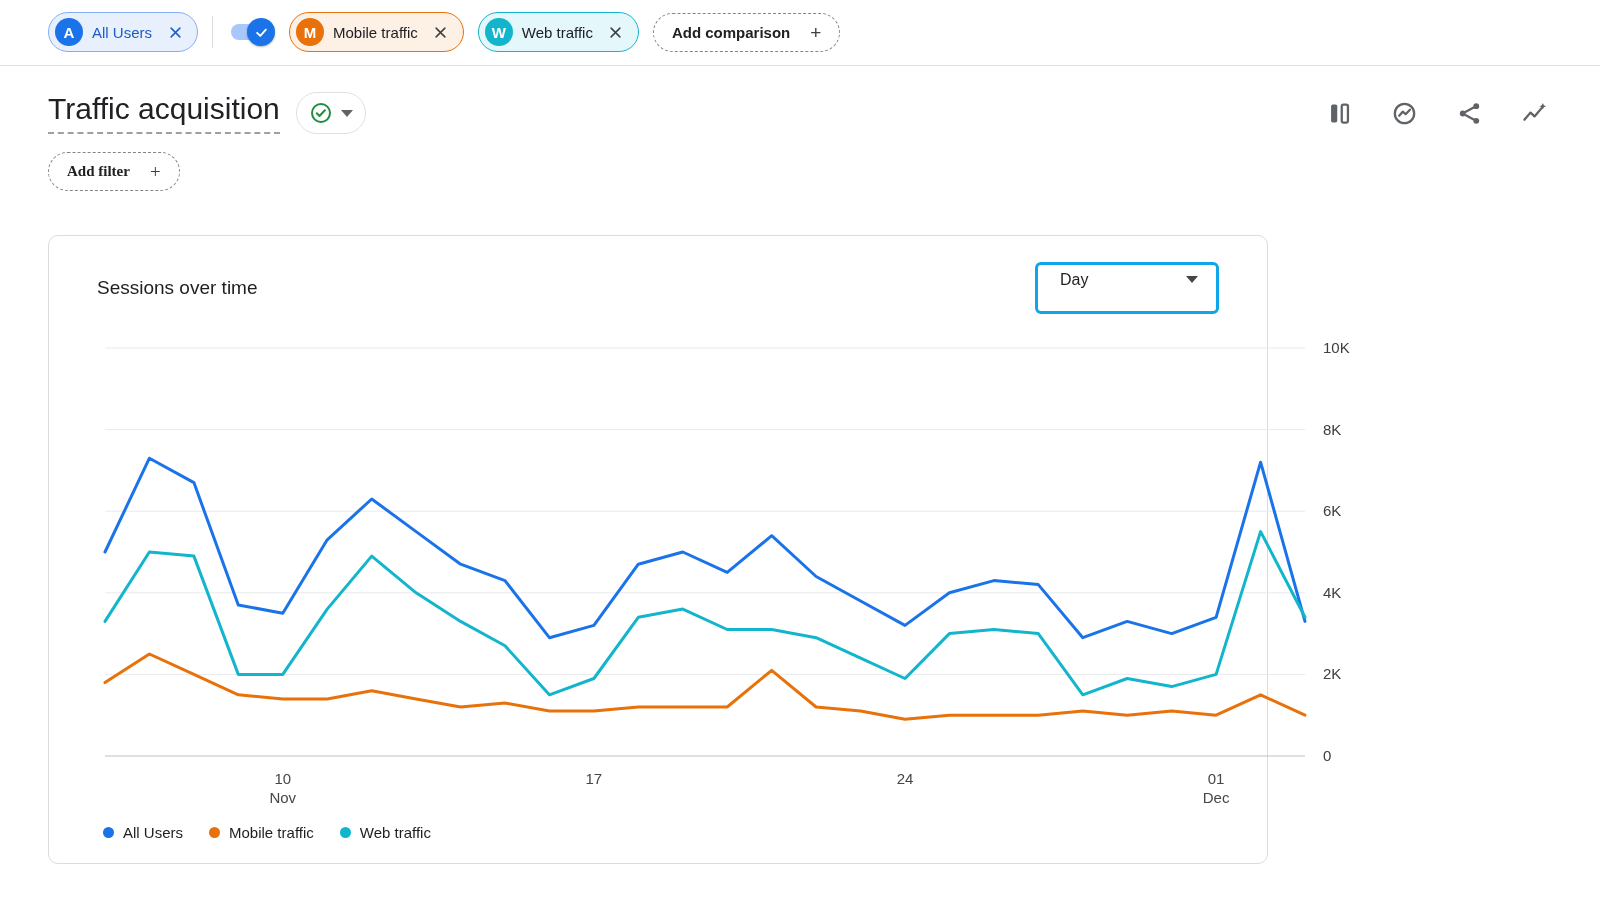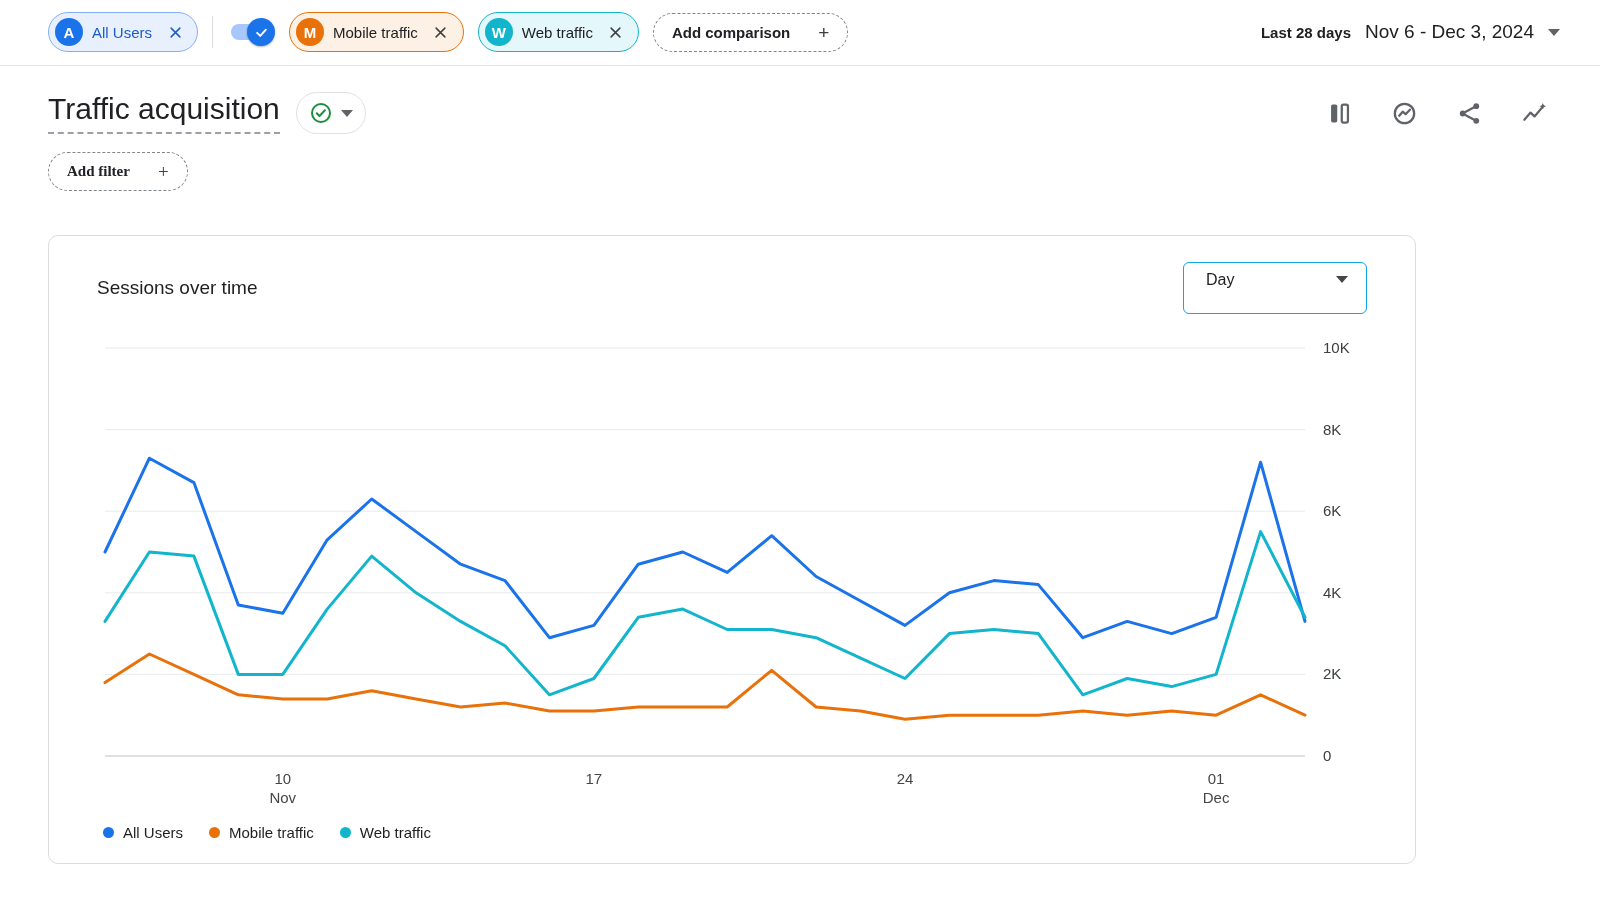--- a/index.html
+++ b/index.html
@@ -39,21 +39,21 @@
 
   .toggle { position:relative; width:48px; height:28px; cursor:pointer; flex:0 0 auto; }
   .toggle-track { position:absolute; left:4px; top:6px; width:40px; height:16px; border-radius:8px; background:#a8c7fa; }
   .toggle-thumb {
     position:absolute; right:0; top:0; width:28px; height:28px; border-radius:50%;
     background:#1a73e8; display:flex; align-items:center; justify-content:center;
     box-shadow:0 1px 2px rgba(0,0,0,.3);
   }
 
   .dashed-btn {
-    display:flex; align-items:center; gap:28px;
+    display:flex; align-items:center; gap:20px;
     border:1px dashed #80868b; border-radius:21px;
     background:#fff; padding:9px 18px;
     font-size:15px; font-weight:600; color:#202124; cursor:pointer;
     font-family:inherit;
   }
   .plus-glyph { font-size:19px; font-weight:400; color:#3c4043; line-height:1; }
 
   .date-range {
     margin-left:auto; display:flex; align-items:center; gap:14px; cursor:pointer;
   }
@@ -72,29 +72,29 @@
     border:1px solid #dfe1e5; border-radius:22px; background:#fff;
     padding:8px 12px; cursor:pointer;
   }
   .header-icons { margin-left:auto; display:flex; align-items:center; gap:30px; }
   .icon-btn { border:none; background:transparent; padding:4px; cursor:pointer; display:flex; }
 
   .filter-row { padding:0 48px; margin-top:18px;font-family:Liberation Serif, serif; }
 
   
   .card {
-    width:1368px; margin:44px 16px 0 48px;
+    width:1220px; margin:44px 16px 0 48px;
     border:1px solid #dadce0; border-radius:10px;
-    background:#fff; padding:26px 0 22px 0;
+    background:#fff; padding:26px 0 22px 0;text-align:right;
   }
   .card-header { display:flex; align-items:center; padding:0 48px; }
   .card-title { font-size:19px; color:#1f1f1f; }
   .interval-select {
     margin-left:auto; width:184px; height:52px;
-    border:1px solid #0ea5e9; border-radius:6px; background:#fff;
+    border:3px solid #0ea5e9; border-radius:6px; background:#fff;
     display:flex; align-items:center; padding:0 18px 17px 22px; cursor:pointer;
   }
   .interval-select .iv-label { font-size:16px; color:#1f1f1f; }
   .interval-select .caret { margin-left:auto; border-top-color:#444746; }
 
   .chart-wrap { margin:18px 0 0 48px; }
   .legend { display:flex; align-items:center; gap:26px; margin:10px 0 0 54px; }
   .legend-item { display:flex; align-items:center; gap:9px; }
   .legend-dot { width:11px; height:11px; border-radius:50%; }
   .legend-label { font-size:15px; color:#1f1f1f; }
@@ -143,25 +143,20 @@
           <path d="M5 5 L19 19 M19 5 L5 19" stroke="#3c4043" stroke-width="2.4" fill="none" stroke-linecap="round"></path>
         </svg>
     </button>
   </div>
 
   <button class="dashed-btn">
     <span>Add comparison</span>
     <span class="plus-glyph">+</span>
   </button>
 
-  <div class="date-range">
-    <span class="dr-label">Last 28 days</span>
-    <span class="dr-value">Nov 6 - Dec 3, 2024</span>
-    <span class="caret"></span>
-  </div>
 </header>
 
 <section class="title-row">
   <h1 class="page-title">Traffic acquisition</h1>
 
   <div class="report-badge">
     <svg width="24" height="24" viewBox="0 0 24 24">
       <circle cx="12" cy="12" r="9" fill="none" stroke="#1e8e3e" stroke-width="2"></circle>
       <path d="M7.8 12.3 l2.7 2.7 5.4-5.8" fill="none" stroke="#1e8e3e" stroke-width="2" stroke-linecap="round" stroke-linejoin="round"></path>
     </svg>

